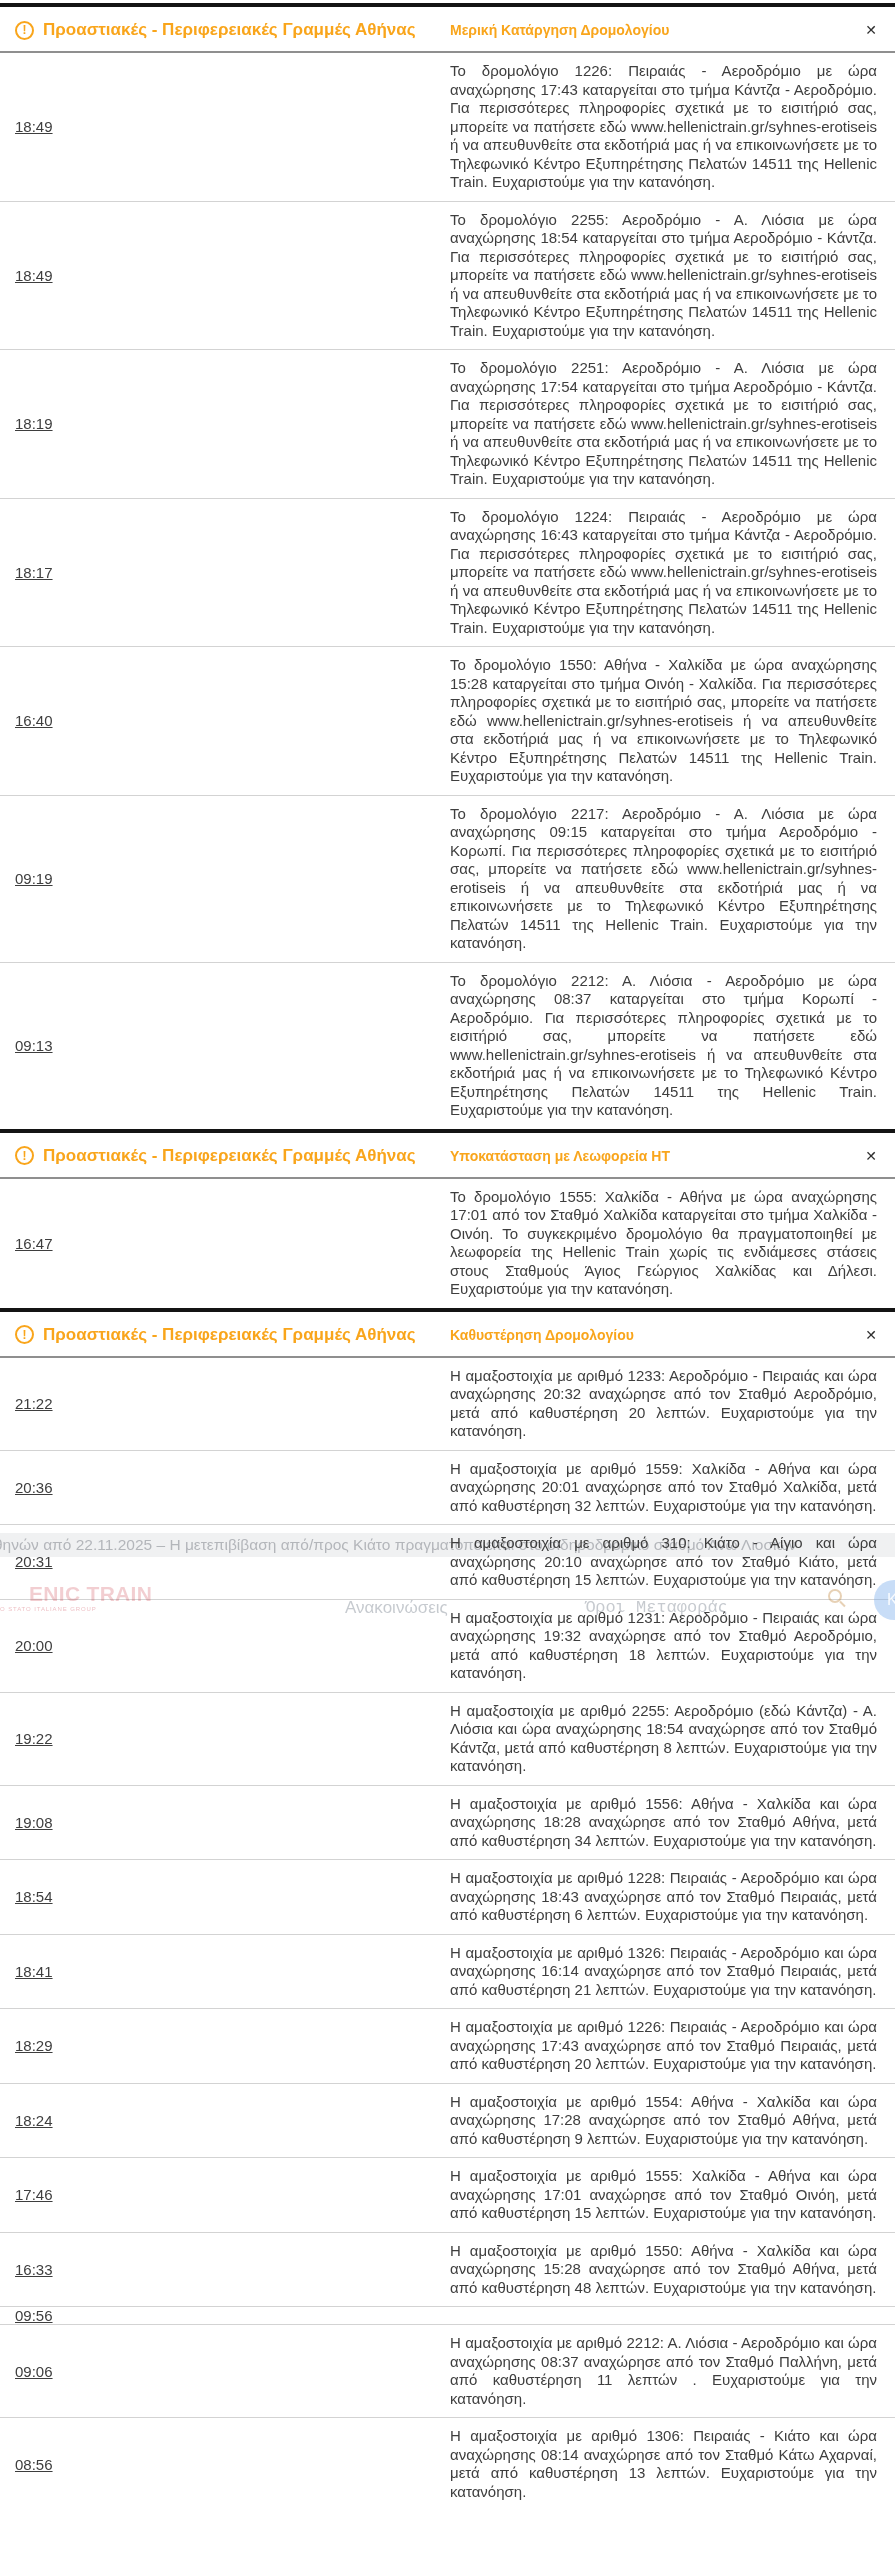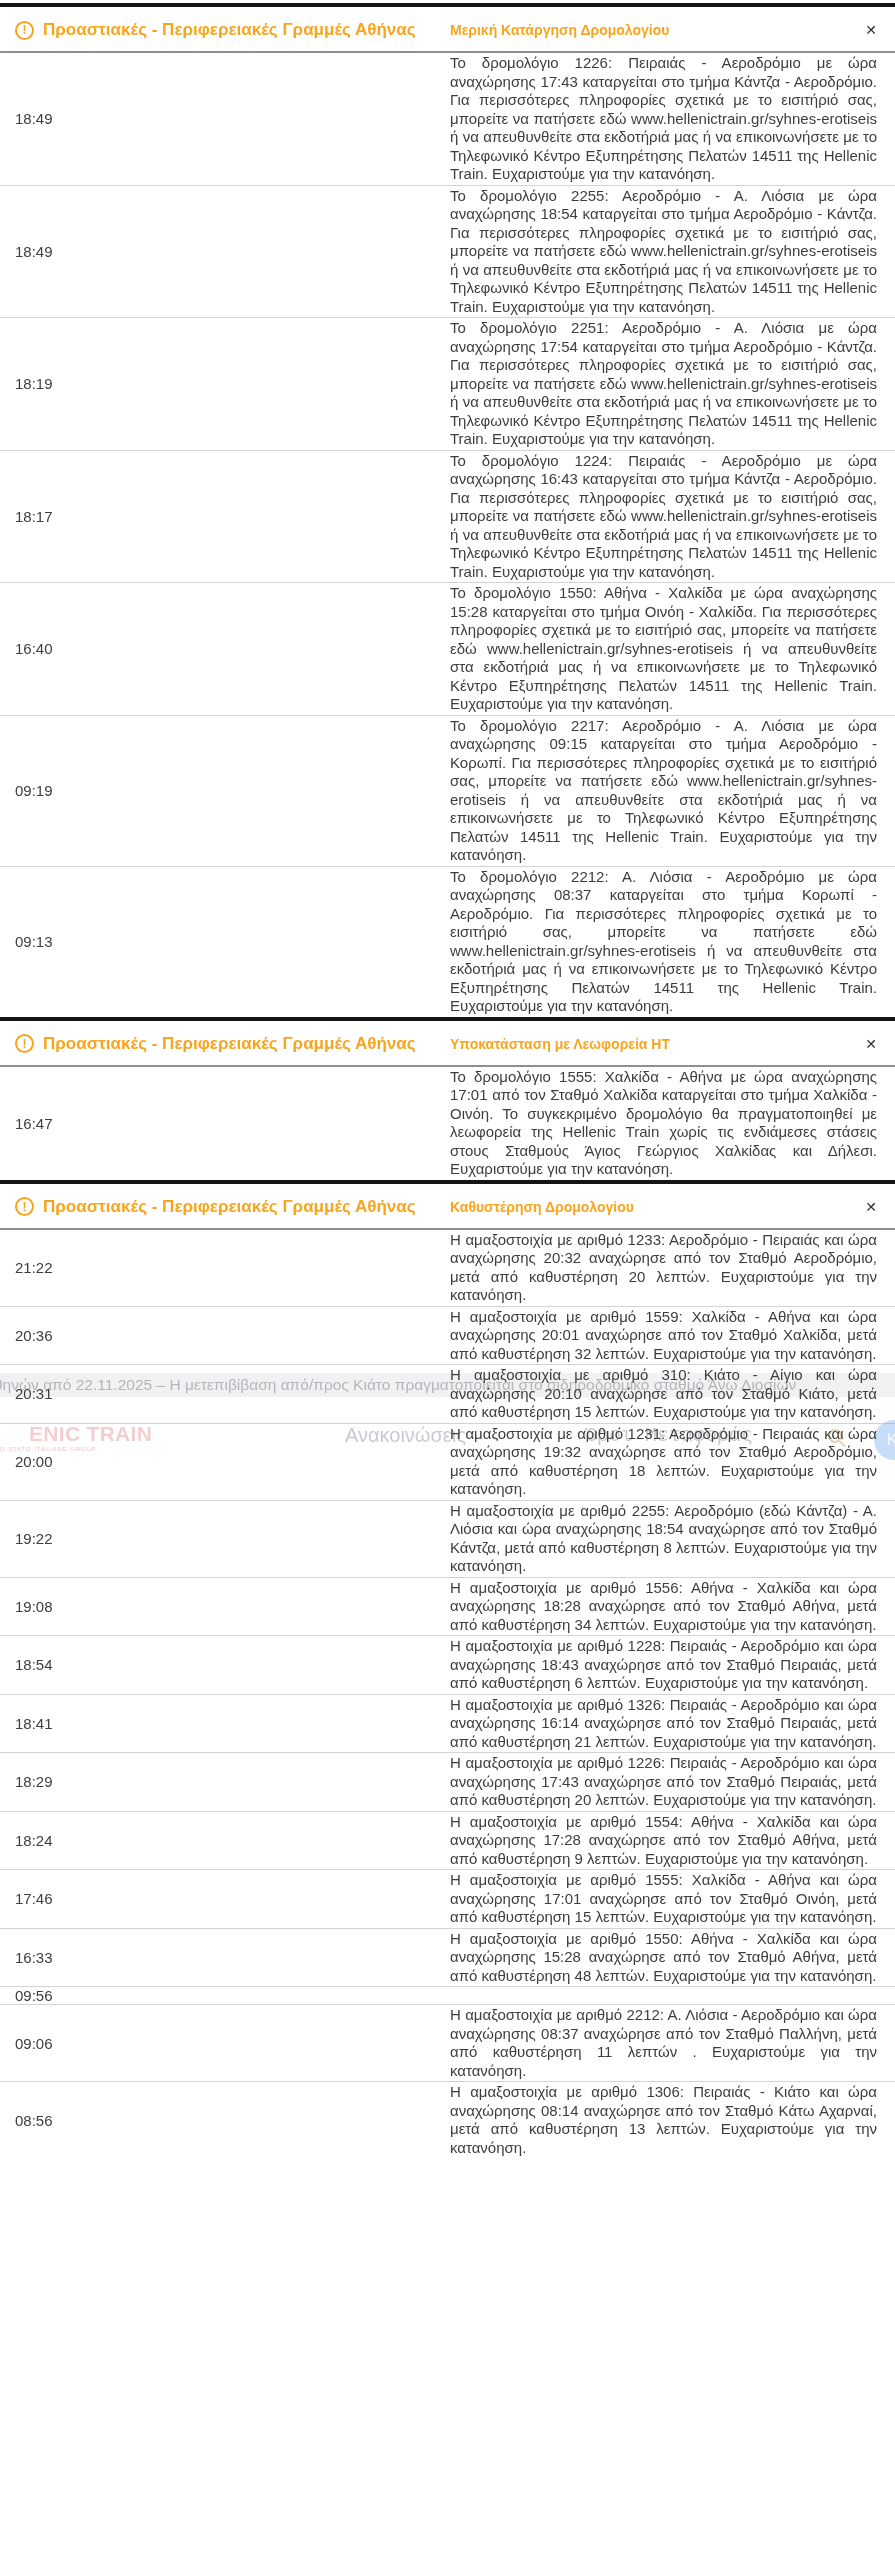--- a/index.html
+++ b/index.html
@@ -43,25 +43,25 @@
     flex: none;
     background: none; border: none;
     font-size: 14px;
     color: #2F2F2F;
     cursor: pointer;
     padding: 0 2px;
     font-family: inherit;
   }
   .notice-row { display: flex; align-items: center; position: relative; background: transparent; }
   .notice-row + .notice-row { border-top: 1px solid #D3D3D3; }
-  .notice-time { flex: none; width: 450px; padding-left: 15px; font-size: 15px; color: #3E3E3E; position: relative; z-index: 2; }
+  .notice-time { flex: none; width: 450px; padding-left: 15px; font-size: 15px; color: #3E3E3E; position: relative; z-index: 2; text-decoration: underline; }
   .notice-text {
     flex: none;
     width: 427px;
-    padding: 1px 0;
+    padding: 9px 0;
     font-size: 15px;
     line-height: 18.5px;
     text-align: justify;
     color: #3E3E3E;
     position: relative;
     z-index: 2;
   }
   
   .ghost-ticker {
     position: absolute; left: 0; right: 0; top: 8px; height: 24px;
@@ -87,21 +87,21 @@
     font-size: 21px; font-weight: bold;
     color: rgba(196,30,45,0.22);
     letter-spacing: 0.3px;
     padding-left: 29px;
   }
   .ghost-logo-sub {
     font-size: 6px; letter-spacing: 0.9px;
     color: rgba(196,30,45,0.30);
     margin-top: 2px;
   }
-  .ghost-nav-link { position: absolute; top: 7px; font-size: 20px; color: rgba(105,115,130,0.38); }
+  .ghost-nav-link { position: absolute; top: 21px; font-size: 17px; color: rgba(105,115,130,0.38); }
   .ghost-nav-link.link1 { left: 345px; }
   .ghost-nav-link.link2 { left: 585px; font-family: Liberation Mono, monospace; }
   .ghost-search {
     position: absolute; left: 828px; top: 12px;
     width: 14px; height: 14px;
     border: 2px solid rgba(195,140,70,0.40);
     border-radius: 50%;
   }
   .ghost-search::after {
     content: "";

